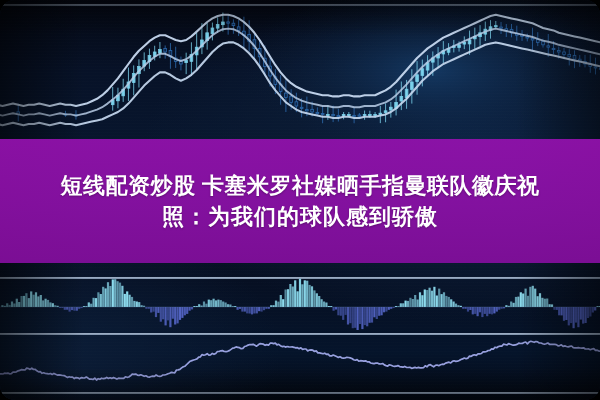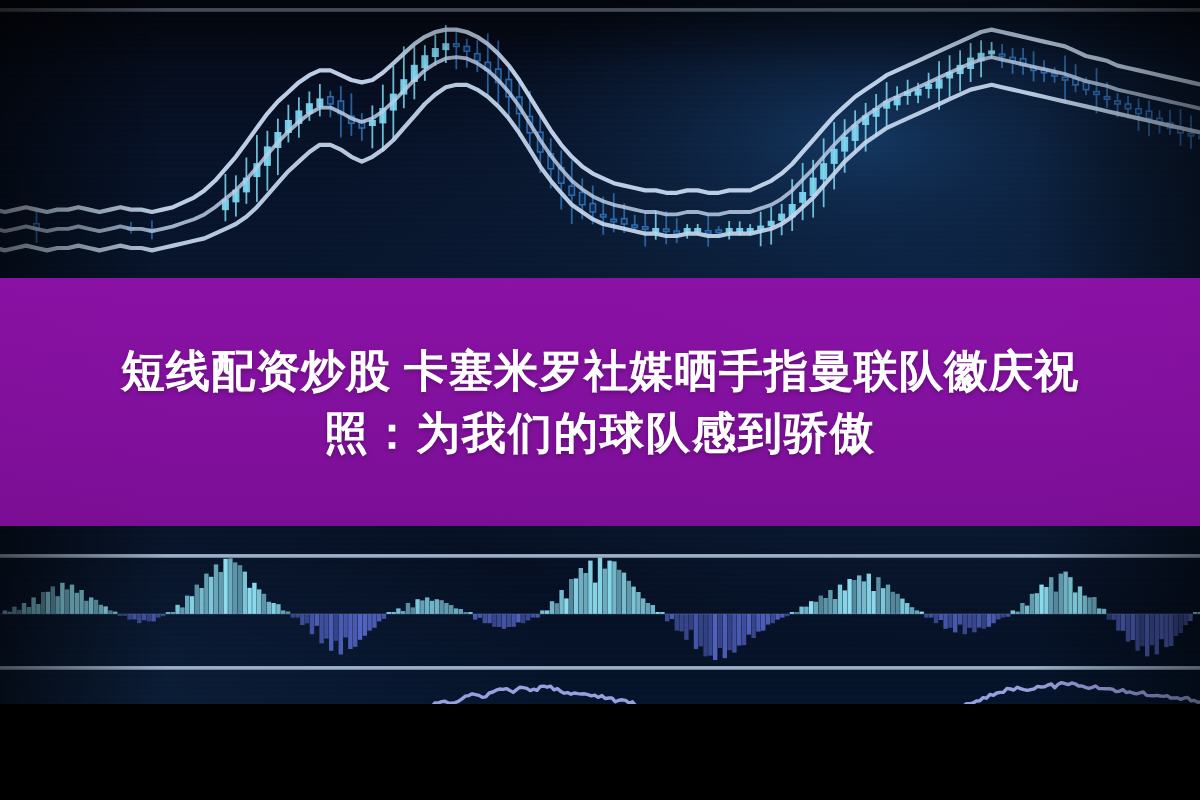--- a/index.html
+++ b/index.html
@@ -1,23 +1,24 @@
 <!DOCTYPE html>
 <html><head>
 <meta charset="utf-8">
 <style>
   html,body{margin:0;padding:0;background:#000;}
   body{
     font-family:"Liberation Sans","DejaVu Sans",sans-serif;
   }
   #stage{
     position:relative;
-    width:600px;height:352px;
+    width:600px;height:400px;
     overflow:hidden;
     background:#050a18;
+    border-radius:15px;
   }
 
   
   .layer{position:absolute;left:0;top:0;width:600px;height:400px;}
 
   .bg-gradient{
     background:
       radial-gradient(ellipse 420px 220px at 78% 38%, #0d2547 0%, #0a1a33 42%, rgba(6,11,26,0) 78%),
       radial-gradient(ellipse 300px 180px at 12% 88%, #0b1c36 0%, rgba(5,10,24,0) 70%),
       linear-gradient(180deg,#040813 0%, #071228 18%, #081831 48%, #060f22 70%, #05142b 88%, #040a16 100%);

